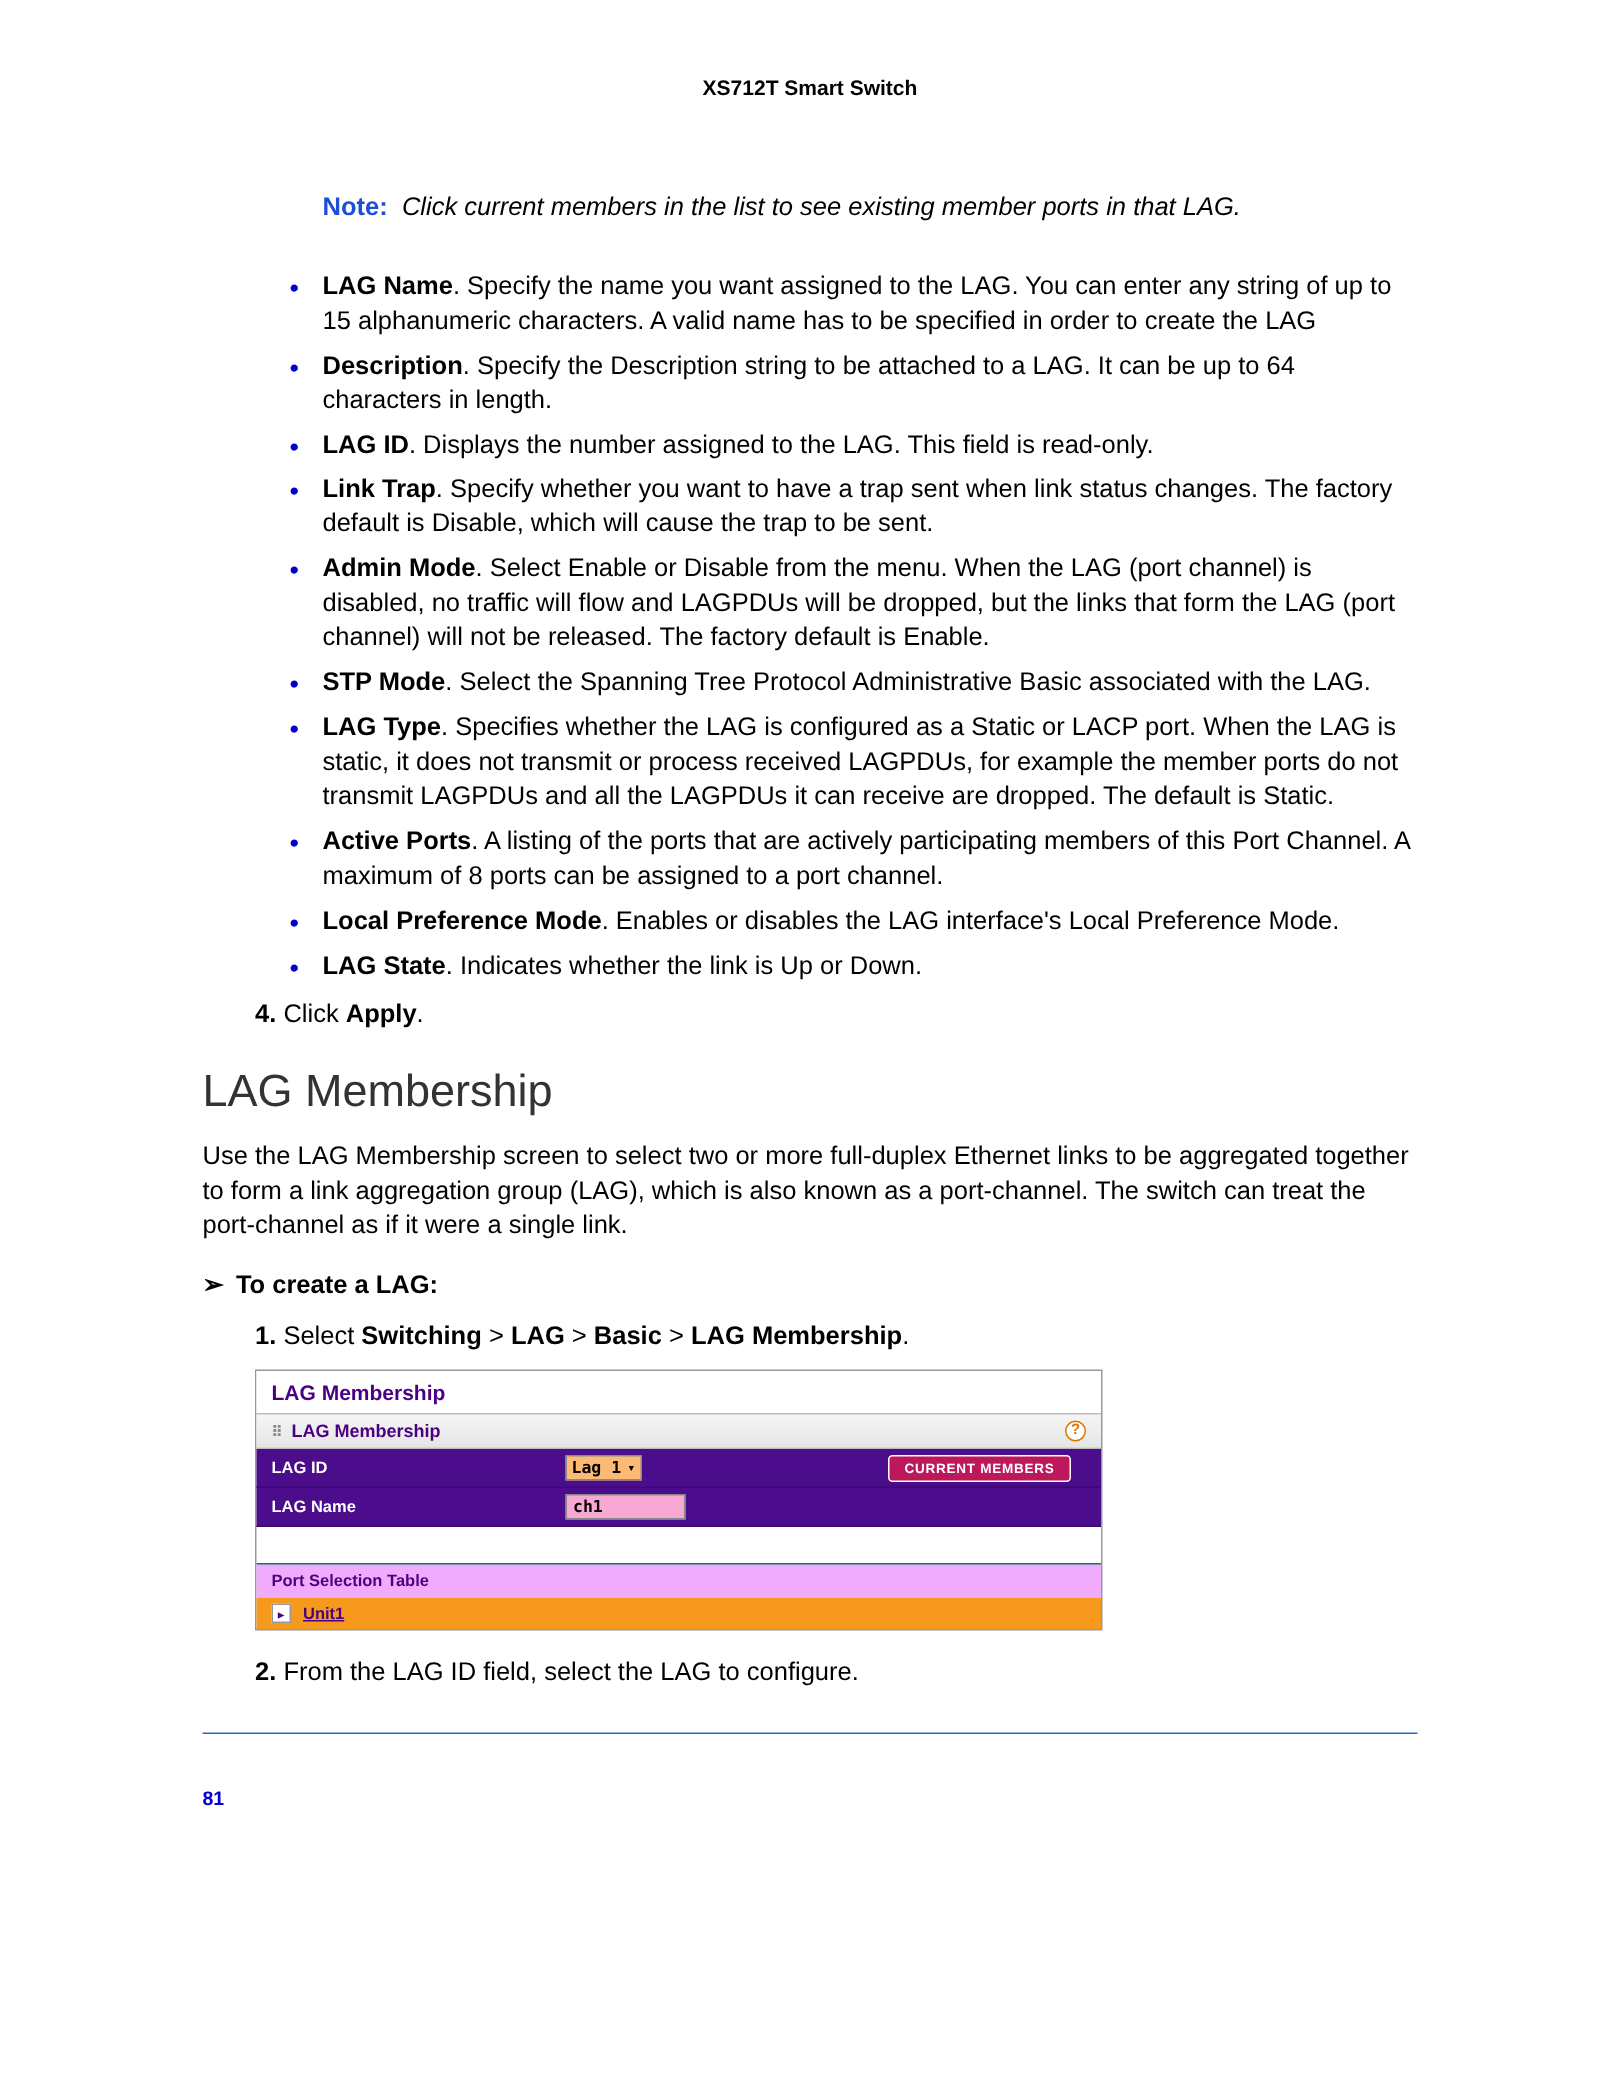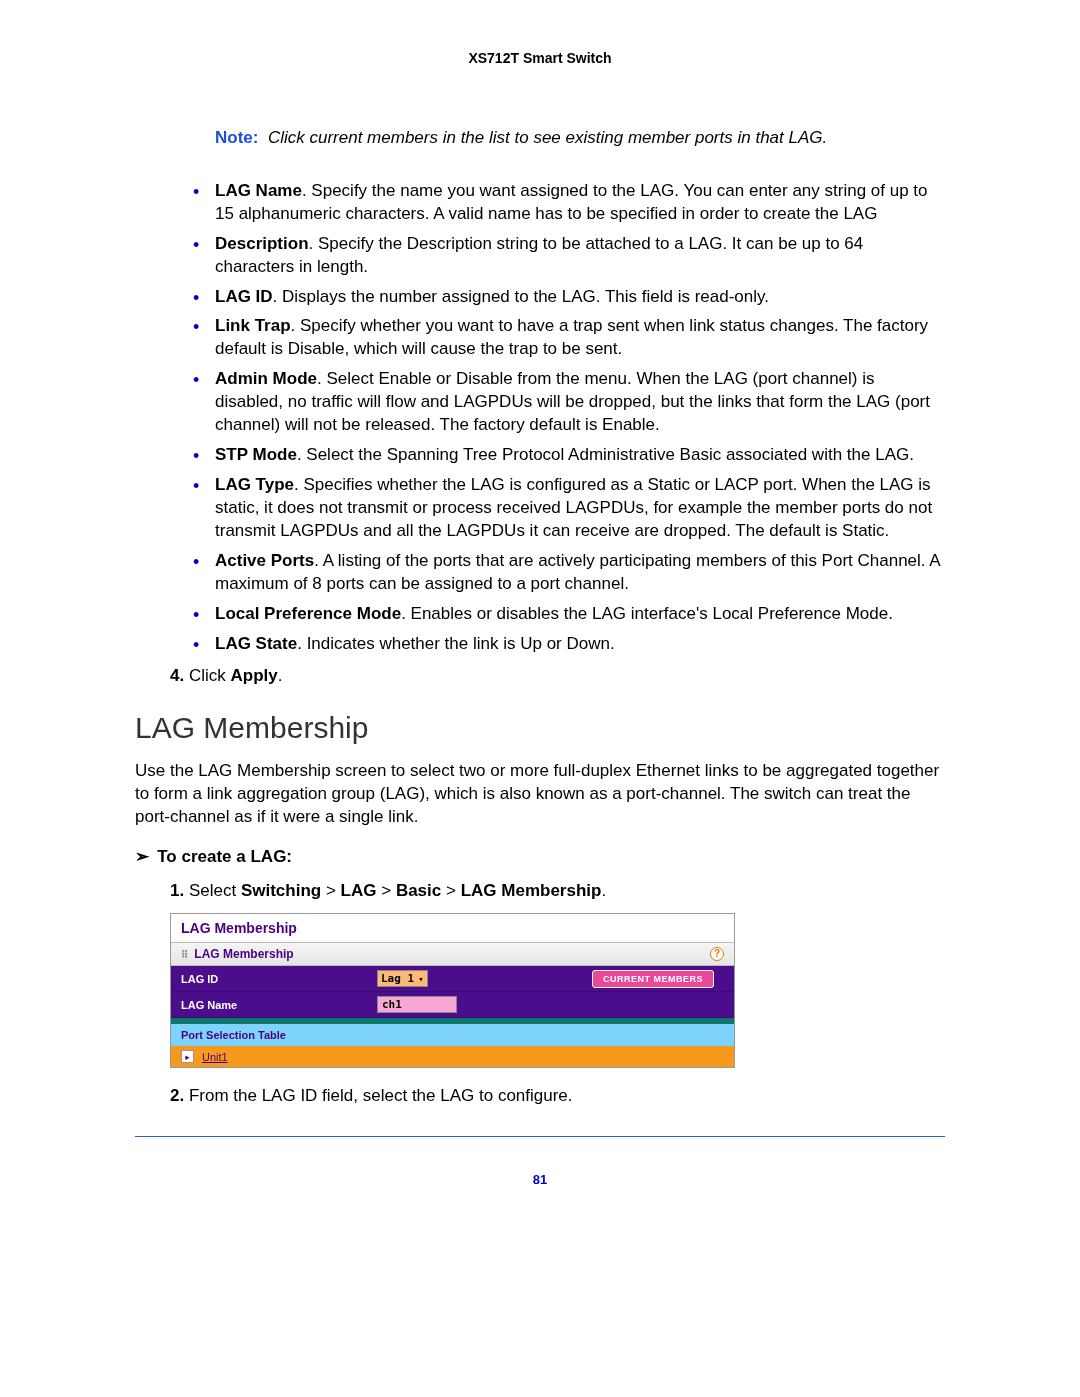--- a/index.html
+++ b/index.html
@@ -166,35 +166,36 @@
       color: #000;
       font-size: 11px;
       font-family: monospace;
       padding: 1px 4px;
       width: 80px;
       border: 1px solid #888;
     }
     .members-btn {
       margin-left: auto;
       margin-right: 20px;
-      background: #ec4899;
+      background: #be185d;
       border: 1px solid #fff;
       border-radius: 3px;
       color: #fff;
       font-size: 9px;
       padding: 3px 10px;
       letter-spacing: 0.5px;
     }
     .ss-subheader {
-      background: #7dd3fc;
+      background: #f0abfc;
       color: #4b0082;
       font-weight: bold;
       font-size: 11px;
       padding: 5px 10px;
-      border-top: 6px solid #0f766e;
+      border-top: 1px solid #0f766e;
+      margin-top: 24px;
     }
     .ss-unit-row {
       background: #f7991d;
       padding: 4px 10px;
       display: flex;
       align-items: center;
       gap: 8px;
       font-size: 11px;
     }
     .ss-unit-row .arrow-icon {
@@ -203,31 +204,31 @@
       width: 13px;
       height: 13px;
       display: flex;
       align-items: center;
       justify-content: center;
       font-size: 9px;
       color: #4b0082;
     }
     .ss-unit-row .unit-label {
       color: #4b0082;
-      font-weight: normal;
+      font-weight: bold;
       text-decoration: underline;
       text-align: right;
     }
     .footer-rule {
       border: none;
       border-top: 1px solid #2266cc;
       margin-top: 30px;
     }
     .page-number {
-      text-align: center;
+      text-align: left;
       color: #0000cc;
       font-weight: bold;
       font-size: 13px;
       margin-top: 35px;
     }
   </style>
 </head>
 <body>
 
 <div class="page-header">XS712T Smart Switch</div>

